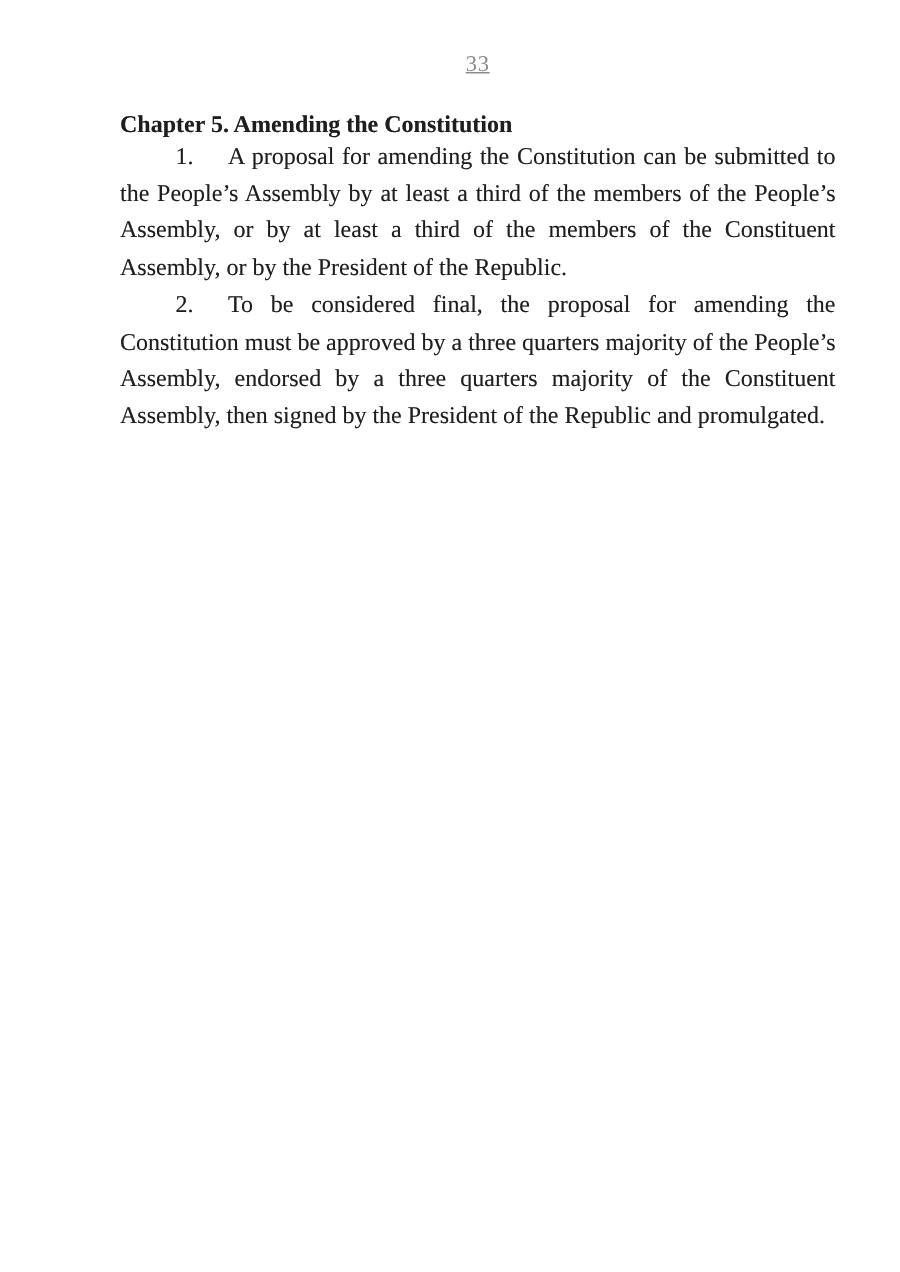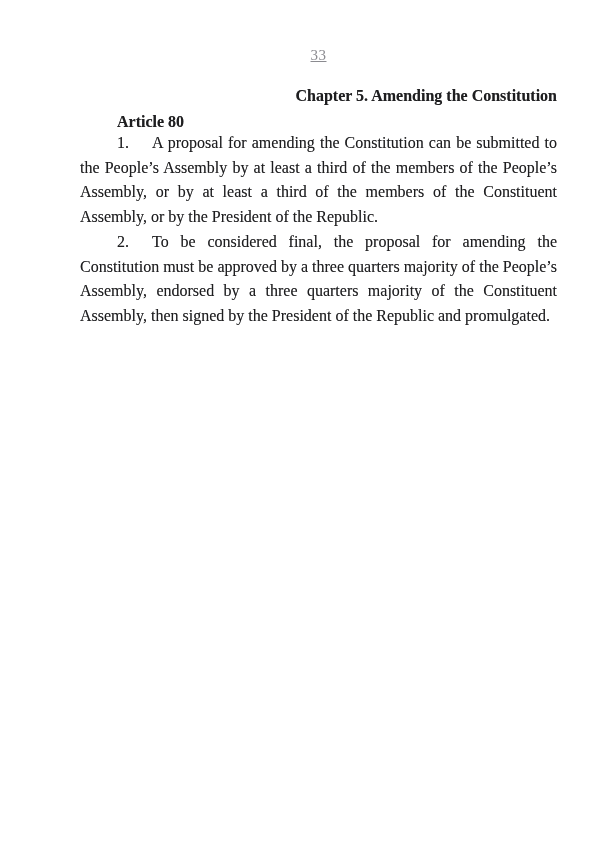--- a/index.html
+++ b/index.html
@@ -12,33 +12,33 @@
     width: 600px;
     height: 848px;
     background: #ffffff;
     box-sizing: border-box;
     padding: 30px 43px 0 80px; 
     font-family: "Liberation Serif", "DejaVu Serif", serif;
     color: #1e1e20;
     overflow: hidden;
   }
   .page-number {
-    margin: 16px;
+    margin: 4px;
     text-align: center;
     font-size: 15px;
     line-height: 19px;
     color: #8b8b90;
     letter-spacing: 0.5px;
     text-decoration: underline;
   }
   .chapter-heading {
     margin: 21px 0 0 0;
     font-size: 16px;
     font-weight: bold;
-    text-align: right;
+    text-align: left;
     line-height: 19px;
     text-shadow: 0 0 0.4px rgba(0,0,0,0.45);
   }
   .article-heading {
     margin: 7px 0 0 0;
     padding-left: 37px;
     font-size: 16px;
     font-weight: bold;
     line-height: 19px;
     text-shadow: 0 0 0.4px rgba(0,0,0,0.45);
@@ -59,20 +59,19 @@
 </style>
 </head>
 <body>
 
 <div class="page">
 
   <div class="page-number">33</div>
 
   <h1 class="chapter-heading">Chapter 5. Amending the Constitution</h1>
 
-  <h2 class="article-heading">Article 80</h2>
 
   <p class="para"><span class="pnum">1.</span><span>A proposal for amending the Constitution can be submitted to the People’s Assembly by at least a third of the members of the People’s Assembly, or by at least a third of the members of the Constituent Assembly, or by the President of the Republic.</span></p>
 
   <p class="para"><span class="pnum">2.</span><span>To be considered final, the proposal for amending the Constitution must be approved by a three quarters majority of the People’s Assembly, endorsed by a three quarters majority of the Constituent Assembly, then signed by the President of the Republic and promulgated.</span></p>
 
 
 </div>
 
 </body></html>

